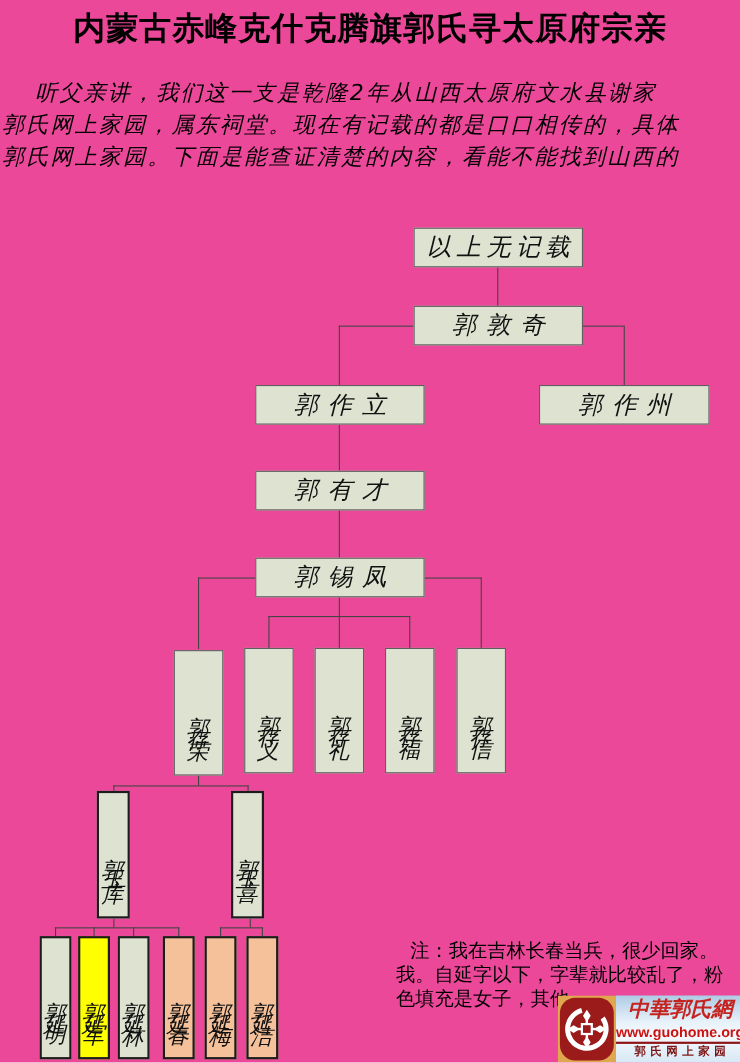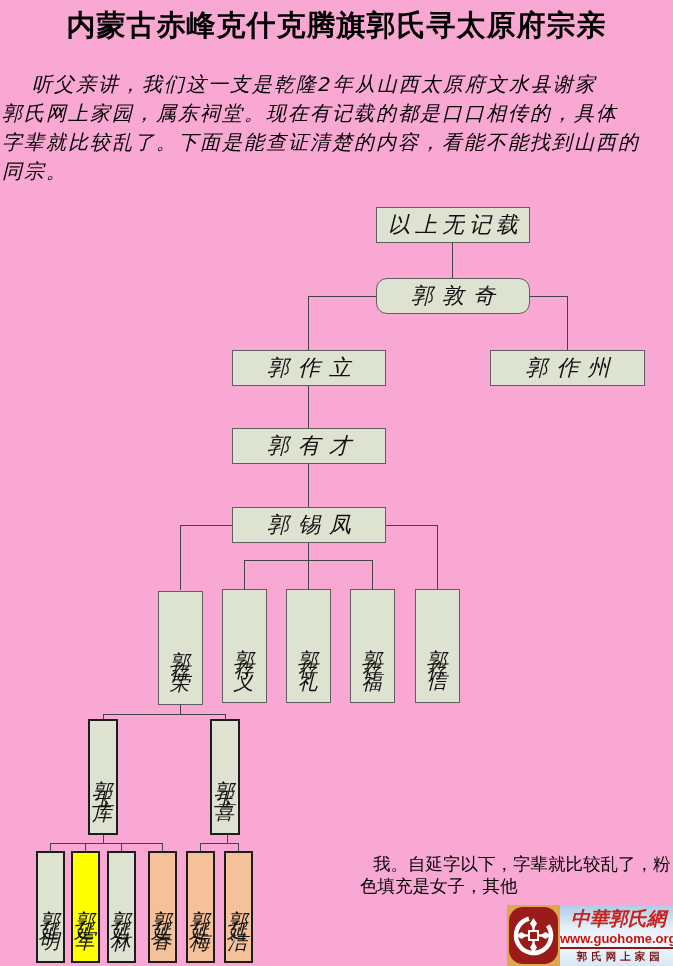--- a/index.html
+++ b/index.html
@@ -1,16 +1,16 @@
 <!DOCTYPE html>
 <html><head>
 <meta charset="utf-8">
 <style>
   html,body{margin:0;padding:0;background:#fff;}
-  .page{position:relative;width:673px;height:966px;background:#f9a8d4;overflow:hidden;
+  .page{position:relative;width:673px;height:966px;background:#ec4899;overflow:hidden;
         font-family:"Liberation Sans",sans-serif;color:#000;}
   .title{position:absolute;left:0;top:6px;width:673px;margin:0;text-align:center;
          font-size:29px;font-weight:bold;letter-spacing:1px;
          font-family:"Liberation Sans",sans-serif;}
   .intro{position:absolute;left:2px;top:70px;width:670px;
          font-family:"DejaVu Sans",sans-serif;font-style:italic;
          font-size:20px;line-height:29px;letter-spacing:2px;}
   .intro .line{white-space:nowrap;}
   .intro .line:first-child{text-indent:30px;}
 
@@ -50,22 +50,21 @@
 </head>
 <body>
 
 <div class="page">
 
   <h1 class="title">内蒙古赤峰克什克腾旗郭氏寻太原府宗亲</h1>
 
   <div class="intro">
     <div class="line">听父亲讲，我们这一支是乾隆2年从山西太原府文水县谢家</div>
     <div class="line">郭氏网上家园，属东祠堂。现在有记载的都是口口相传的，具体</div>
-    <div class="line">字辈就比较乱了。下面是能查证清楚的内容，看能不能找到山西的</div>
-    <div class="line">同宗。</div>
+    <div class="line">郭氏网上家园。下面是能查证清楚的内容，看能不能找到山西的</div>
   </div>
 
   <div class="tree">
 
     <i class="ln" style="left:452px;top:243px;width:1px;height:35px;"></i>
     <i class="ln" style="left:308px;top:296px;width:68px;height:1px;"></i>
     <i class="ln" style="left:308px;top:296px;width:1px;height:54px;"></i>
     <i class="ln" style="left:530px;top:296px;width:37px;height:1px;"></i>
     <i class="ln" style="left:567px;top:296px;width:1px;height:54px;"></i>
     <i class="ln" style="left:308px;top:386px;width:1px;height:42px;"></i>
@@ -88,21 +87,21 @@
     <i class="ln" style="left:50px;top:843px;width:1px;height:8px;"></i>
     <i class="ln" style="left:85px;top:843px;width:1px;height:8px;"></i>
     <i class="ln" style="left:121px;top:843px;width:1px;height:8px;"></i>
     <i class="ln" style="left:162px;top:843px;width:1px;height:8px;"></i>
     <i class="ln" style="left:227px;top:835px;width:1px;height:8px;"></i>
     <i class="ln" style="left:200px;top:843px;width:39px;height:1px;"></i>
     <i class="ln" style="left:200px;top:843px;width:1px;height:8px;"></i>
     <i class="ln" style="left:238px;top:843px;width:1px;height:8px;"></i>
 
     <div class="node wide wide5" style="left:376px;top:207px;">以上无记载</div>
-    <div class="node wide" style="left:376px;top:278px;border-radius:11px;">郭敦奇</div>
+    <div class="node wide" style="left:376px;top:278px;">郭敦奇</div>
     <div class="node wide" style="left:490px;top:350px;width:155px;">郭作州</div>
     <div class="node wide" style="left:232px;top:350px;">郭作立</div>
     <div class="node wide" style="left:232px;top:428px;">郭有才</div>
     <div class="node wide" style="left:232px;top:507px;">郭锡凤</div>
 
     <div class="node tallA vtext" style="left:158px;top:591px;">郭存荣</div>
     <div class="node tallA vtext" style="left:222px;top:589px;">郭存义</div>
     <div class="node tallA vtext" style="left:286px;top:589px;">郭存礼</div>
     <div class="node tallA vtext" style="left:350px;top:589px;">郭存福</div>
     <div class="node tallA vtext" style="left:415px;top:589px;">郭存信</div>
@@ -112,20 +111,21 @@
 
     <div class="node tallC vtext" style="left:36px;top:851px;">郭延明</div>
     <div class="node tallC vtext fill-self" style="left:71px;top:851px;">郭延军</div>
     <div class="node tallC vtext" style="left:107px;top:851px;">郭延林</div>
     <div class="node tallC vtext fill-female" style="left:148px;top:851px;">郭延春</div>
     <div class="node tallC vtext fill-female" style="left:186px;top:851px;">郭延梅</div>
     <div class="node tallC vtext fill-female" style="left:224px;top:851px;">郭延洁</div>
   </div>
 
   <div class="note">
+    <div class="line">注：我在吉林长春当兵，很少回家。</div>
     <div class="line">我。自延字以下，字辈就比较乱了，粉</div>
     <div class="line">色填充是女子，其他</div>
   </div>
 
   <div class="logo">
     <svg class="emblem" viewBox="0 0 53 61" xmlns="http://www.w3.org/2000/svg">
       <rect x="0" y="0" width="53" height="61" fill="#e0a84e"></rect>
       <rect x="2" y="2" width="49" height="57" rx="14" fill="#9b1b1b"></rect>
       <circle cx="26.5" cy="30.5" r="17.5" fill="none" stroke="#ffffff" stroke-width="4.5" stroke-dasharray="88 22" transform="rotate(-35 26.5 30.5)"></circle>
       <g fill="#ffffff">

